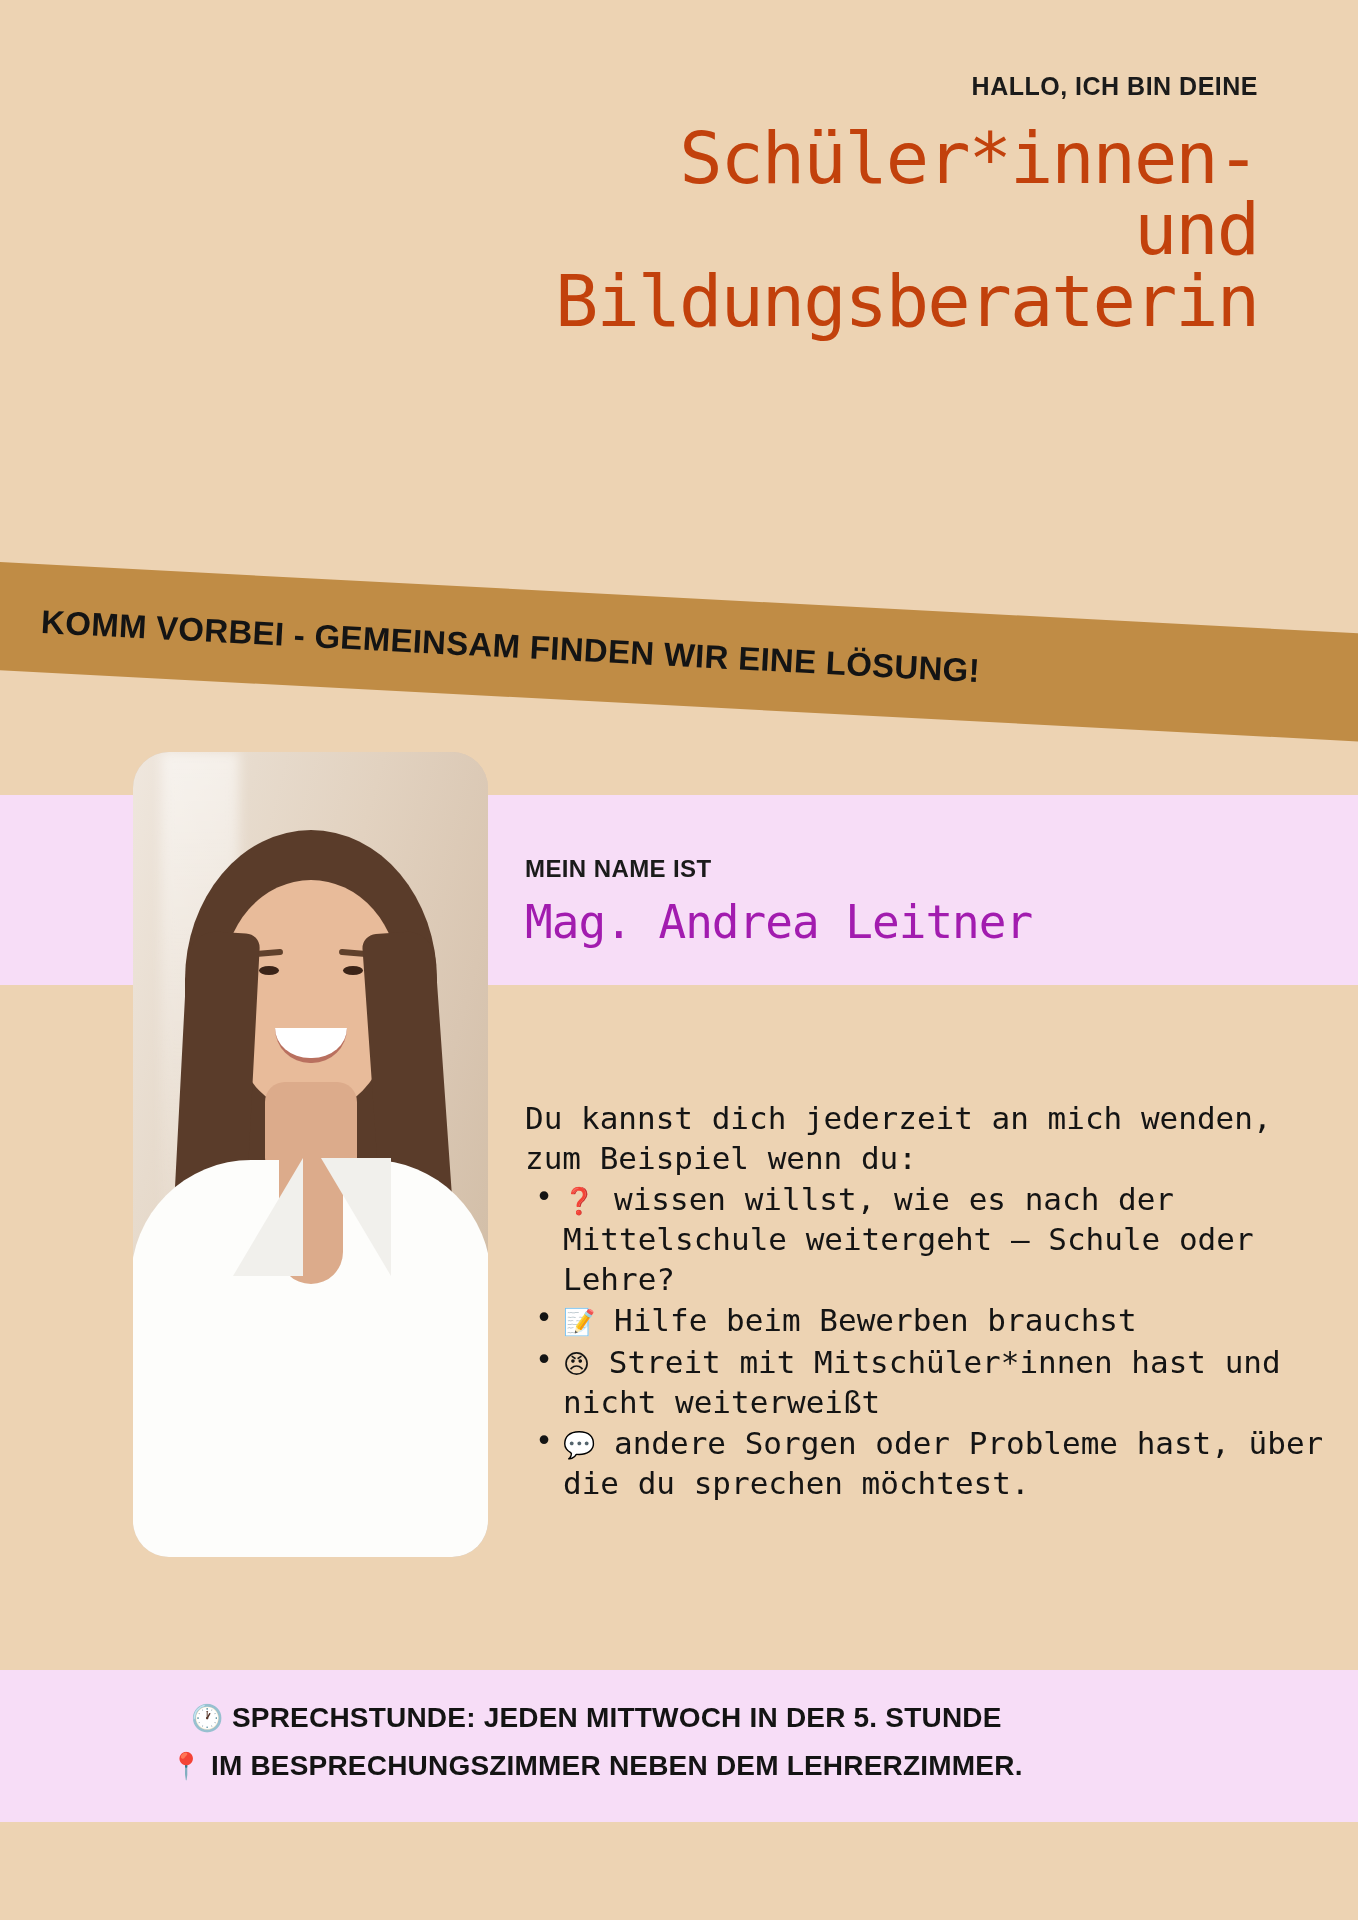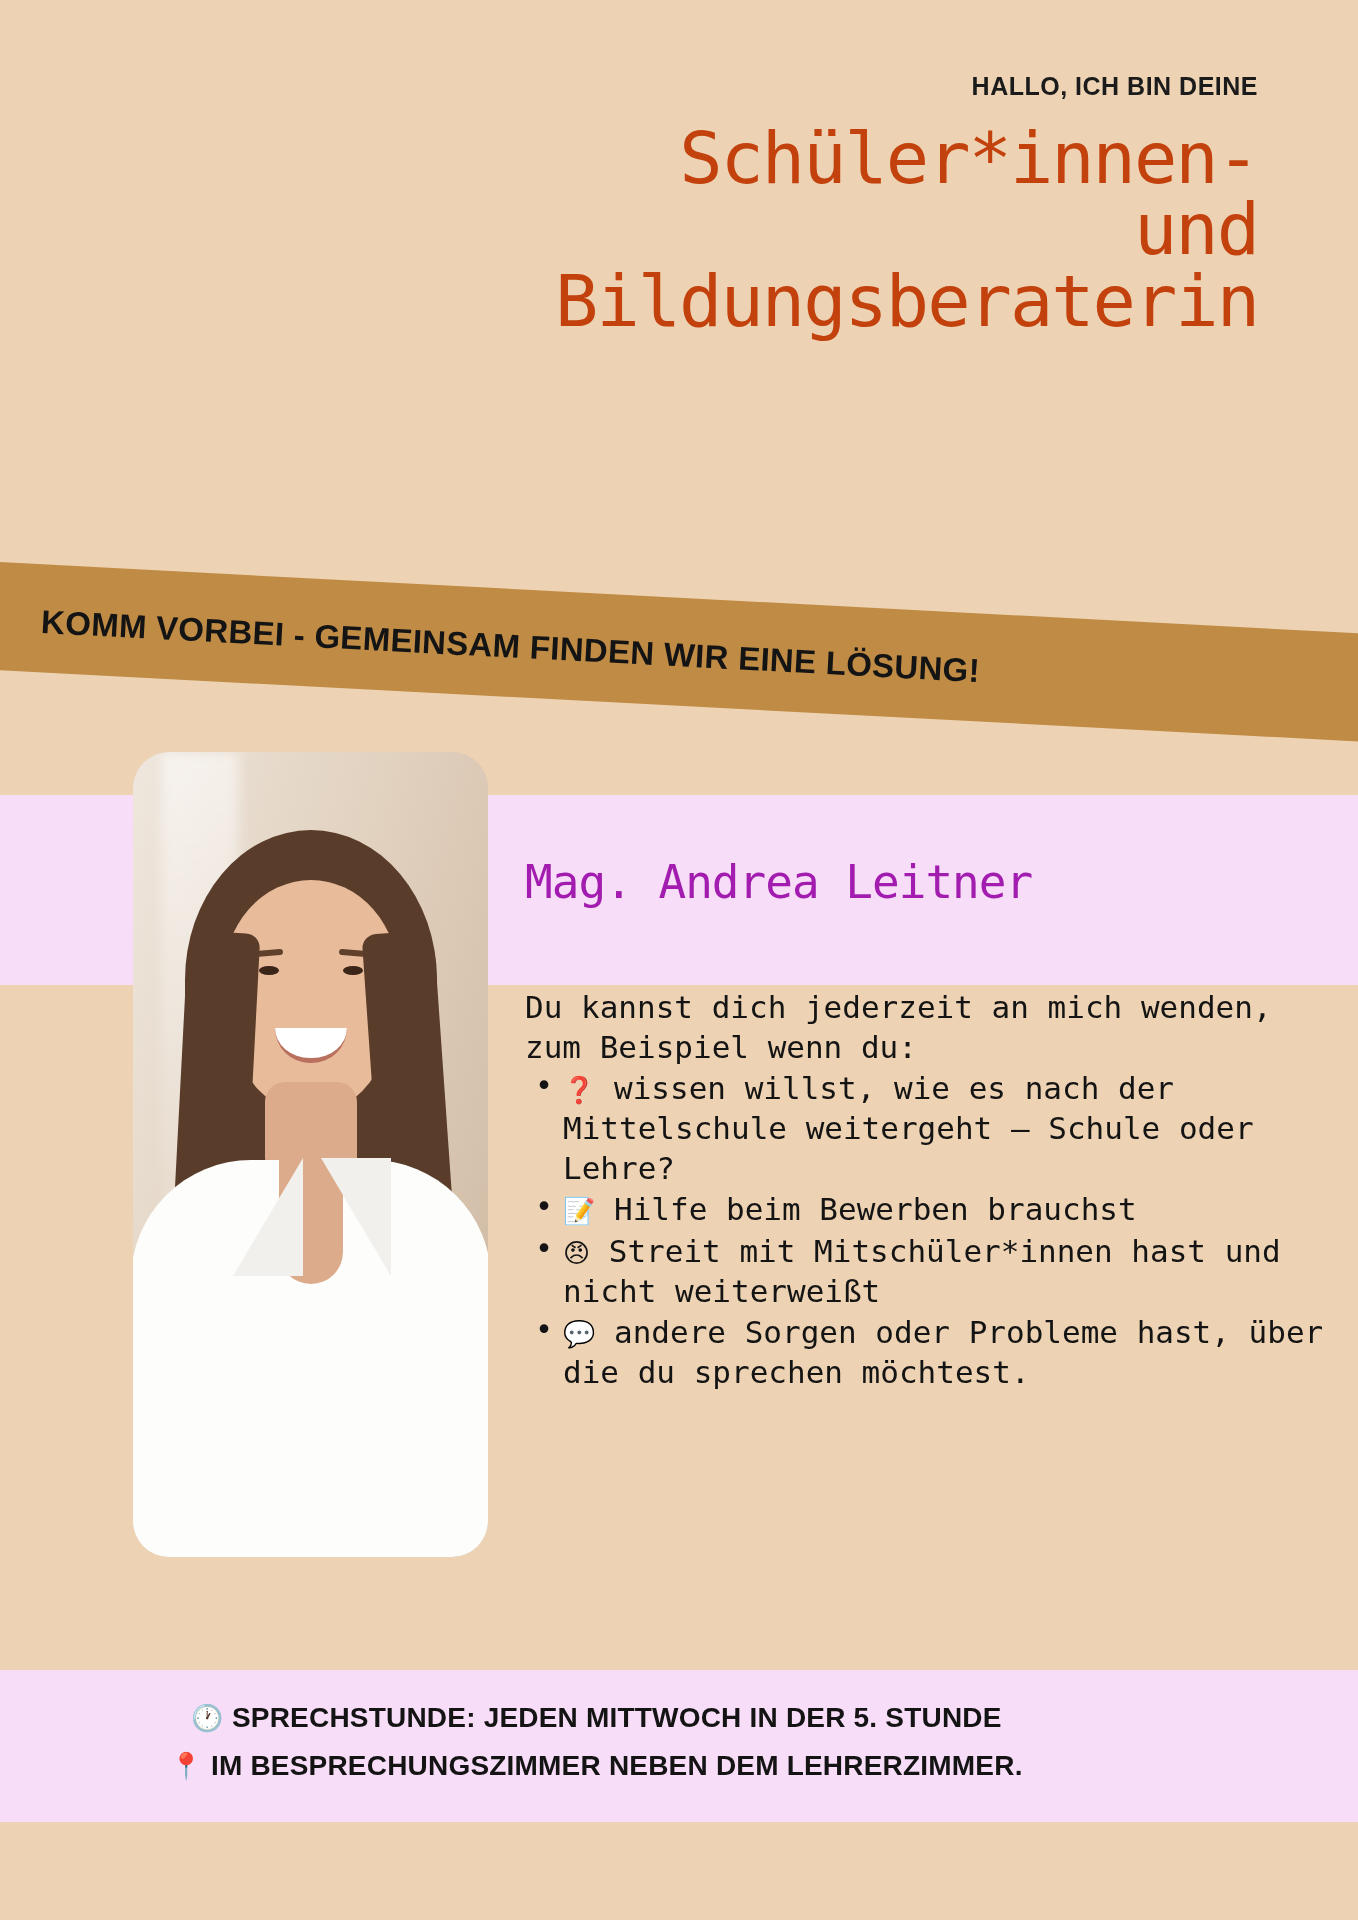--- a/index.html
+++ b/index.html
@@ -244,21 +244,21 @@
   }
   .name {
     font-family: "DejaVu Sans Mono", monospace;
     font-size: 46px;
     color: #a21caf;
     letter-spacing: -1px;
   }
 
   .body-block {
     position: absolute;
-    top: 988px;
+    top: 1099px;
     left: 525px;
     width: 810px;
     font-family: "DejaVu Sans Mono", monospace;
     font-size: 31px;
     line-height: 1.28;
     color: #141414;
   }
   .intro { margin: 0 0 2px 0; }
   ul.points {
     list-style: none;
@@ -333,20 +333,21 @@
     <div class="p-neck"></div>
     <div class="p-hair-l"></div>
     <div class="p-hair-r"></div>
     <div class="p-shirt"></div>
     <div class="p-vneck"></div>
     <div class="p-collar-l"></div>
     <div class="p-collar-r"></div>
   </div>
 
   <div class="name-block">
+    <div class="name-kicker">MEIN NAME IST</div>
     <div class="name">Mag. Andrea Leitner</div>
   </div>
 
   <div class="body-block">
     <p class="intro">Du kannst dich jederzeit an mich wenden, zum Beispiel wenn du:</p>
     <ul class="points">
       <li>
         <span class="emoji">❓</span>
         <span>wissen willst, wie es nach der Mittelschule weitergeht – Schule oder Lehre?</span>
       </li>

